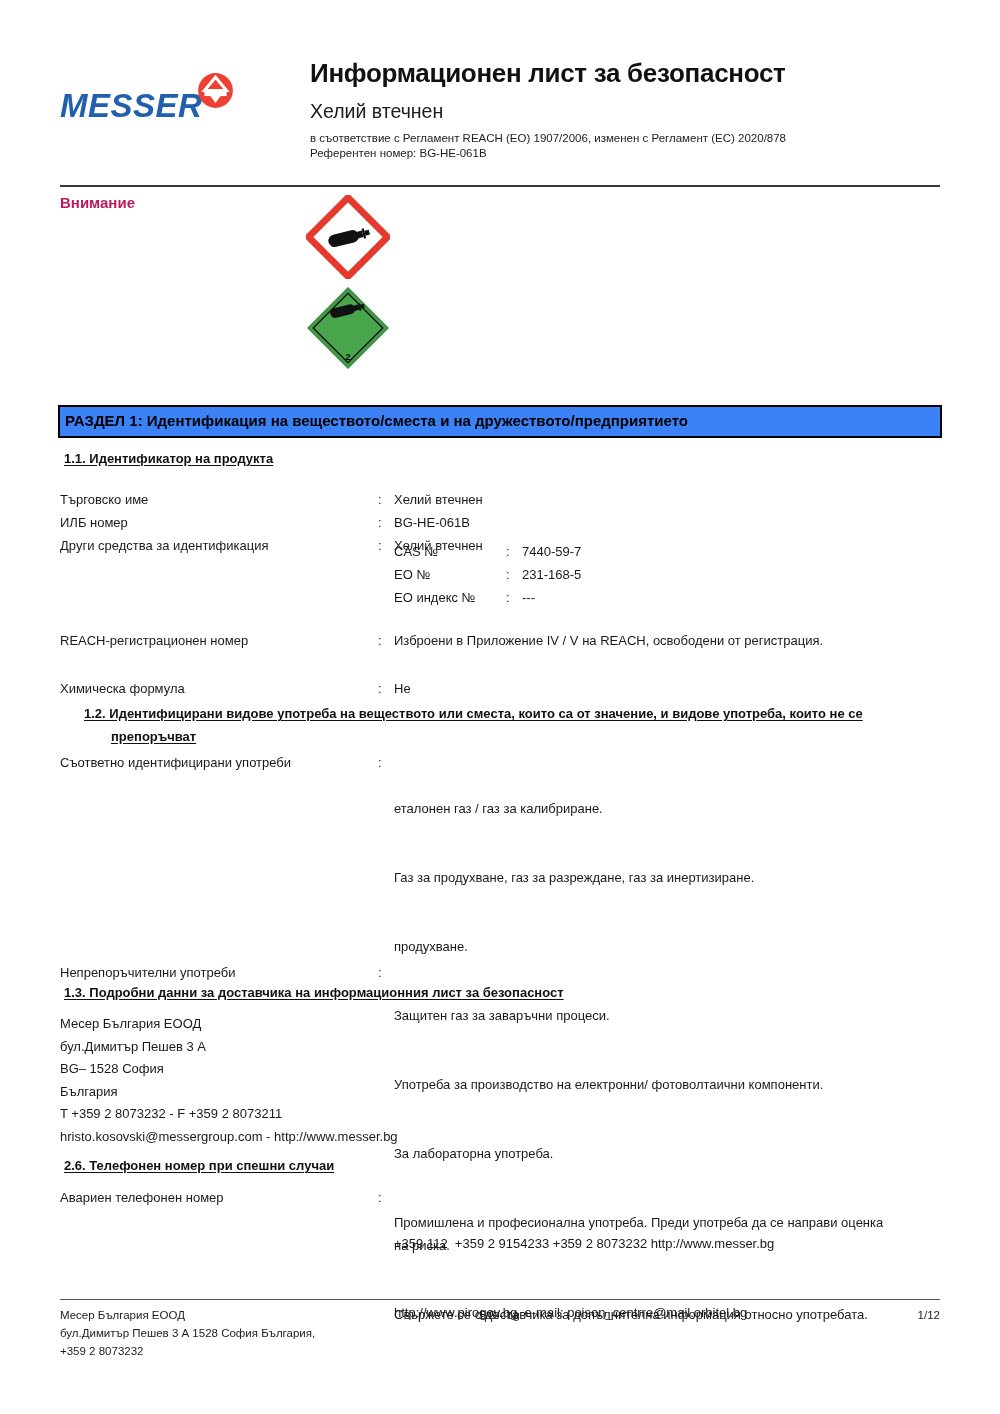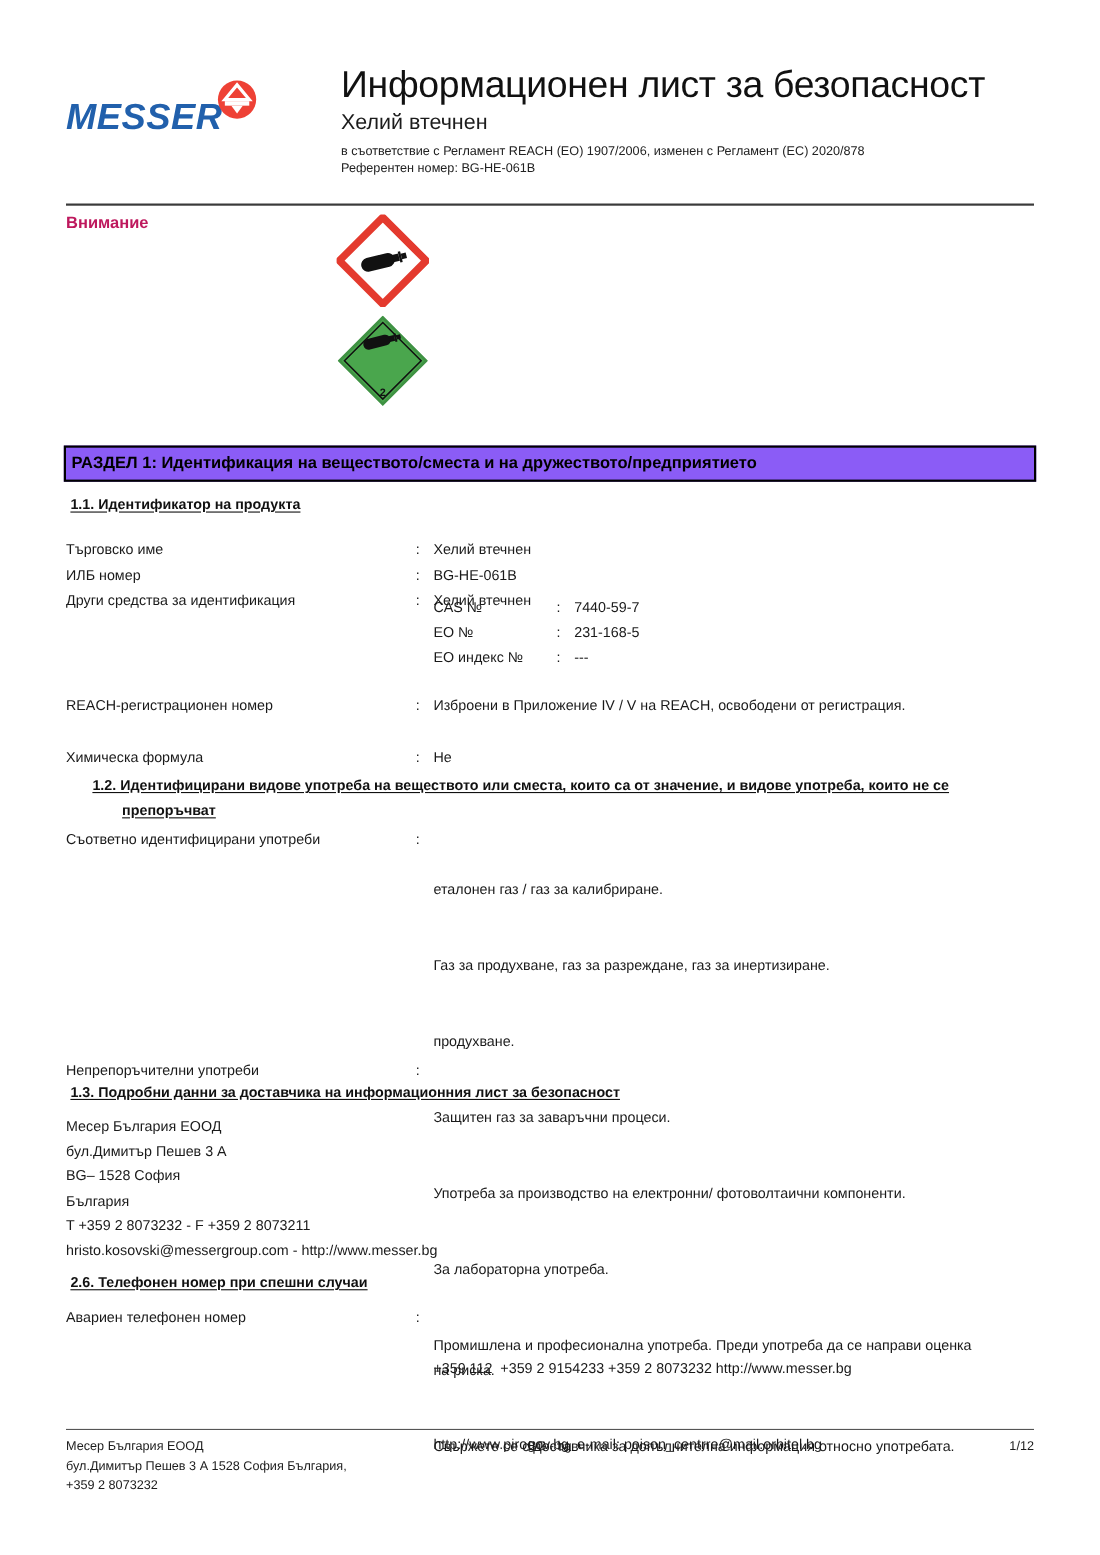--- a/index.html
+++ b/index.html
@@ -7,35 +7,35 @@
   .page {
     position:relative; width:1000px; height:1414px; background:#ffffff;
     font-family:"Liberation Sans", sans-serif; color:#1a1a1a; overflow:hidden;
   }
   .abs { position:absolute; }
 
   
   .logo-wrap { left:60px; top:76px; width:190px; height:60px; }
   .logo-text { font-size:33px; font-weight:bold; font-style:italic; color:#2160ac; letter-spacing:0.5px; line-height:60px; }
   .logo-emblem { position:absolute; left:137px; top:-4px; width:37px; height:37px; }
-  .doc-title { left:310px; top:58px; font-size:34px; font-weight:normal; letter-spacing:-0.3px; color:#111; }
+  .doc-title { left:310px; top:58px; font-size:26px; font-weight:bold; letter-spacing:-0.3px; color:#111; }
   .doc-product { left:310px; top:100px; font-size:19.5px; color:#1c1c1c; }
   .hdr-small { left:310px; top:131px; width:640px; font-size:11.5px; line-height:15.2px; color:#222; }
   .hdr-dates { display:flex; gap:14px; }
   .hr-top { left:60px; top:185px; width:880px; border-top:2px solid #3a3a3a; height:0; }
 
   
   .signal-word { left:60px; top:194px; font-size:15px; font-weight:bold; color:#be185d; }
   .picto { width:84px; height:84px; }
   .picto1 { left:306px; top:195px; }
   .picto2 { left:307px; top:287px; width:82px; height:82px; }
 
   
   .sec-box {
-    left:58px; top:405px; width:884px; height:33px; background:#8b5cf6;
+    left:58px; top:405px; width:884px; height:33px; background:#3b82f6;
     border:2px solid #000; font-size:15px; font-weight:bold; line-height:28px; padding-left:5px; color:#000;
   }
   .sub-head { font-size:13px; font-weight:bold; text-decoration:underline; text-underline-offset:2px; color:#111; }
   .h11 { left:64px; top:451px; }
   .h12 { left:60px; top:702px; width:845px; line-height:23px; padding-left:27px; text-indent:-27px;margin-left:24px; }
   .h13 { left:64px; top:985px; }
   .h14 { left:64px; top:1158px; }
   .row { display:flex; line-height:23px; font-size:13px; }
   .lbl { width:318px; flex:none; }
   .sep { width:16px; flex:none; }

